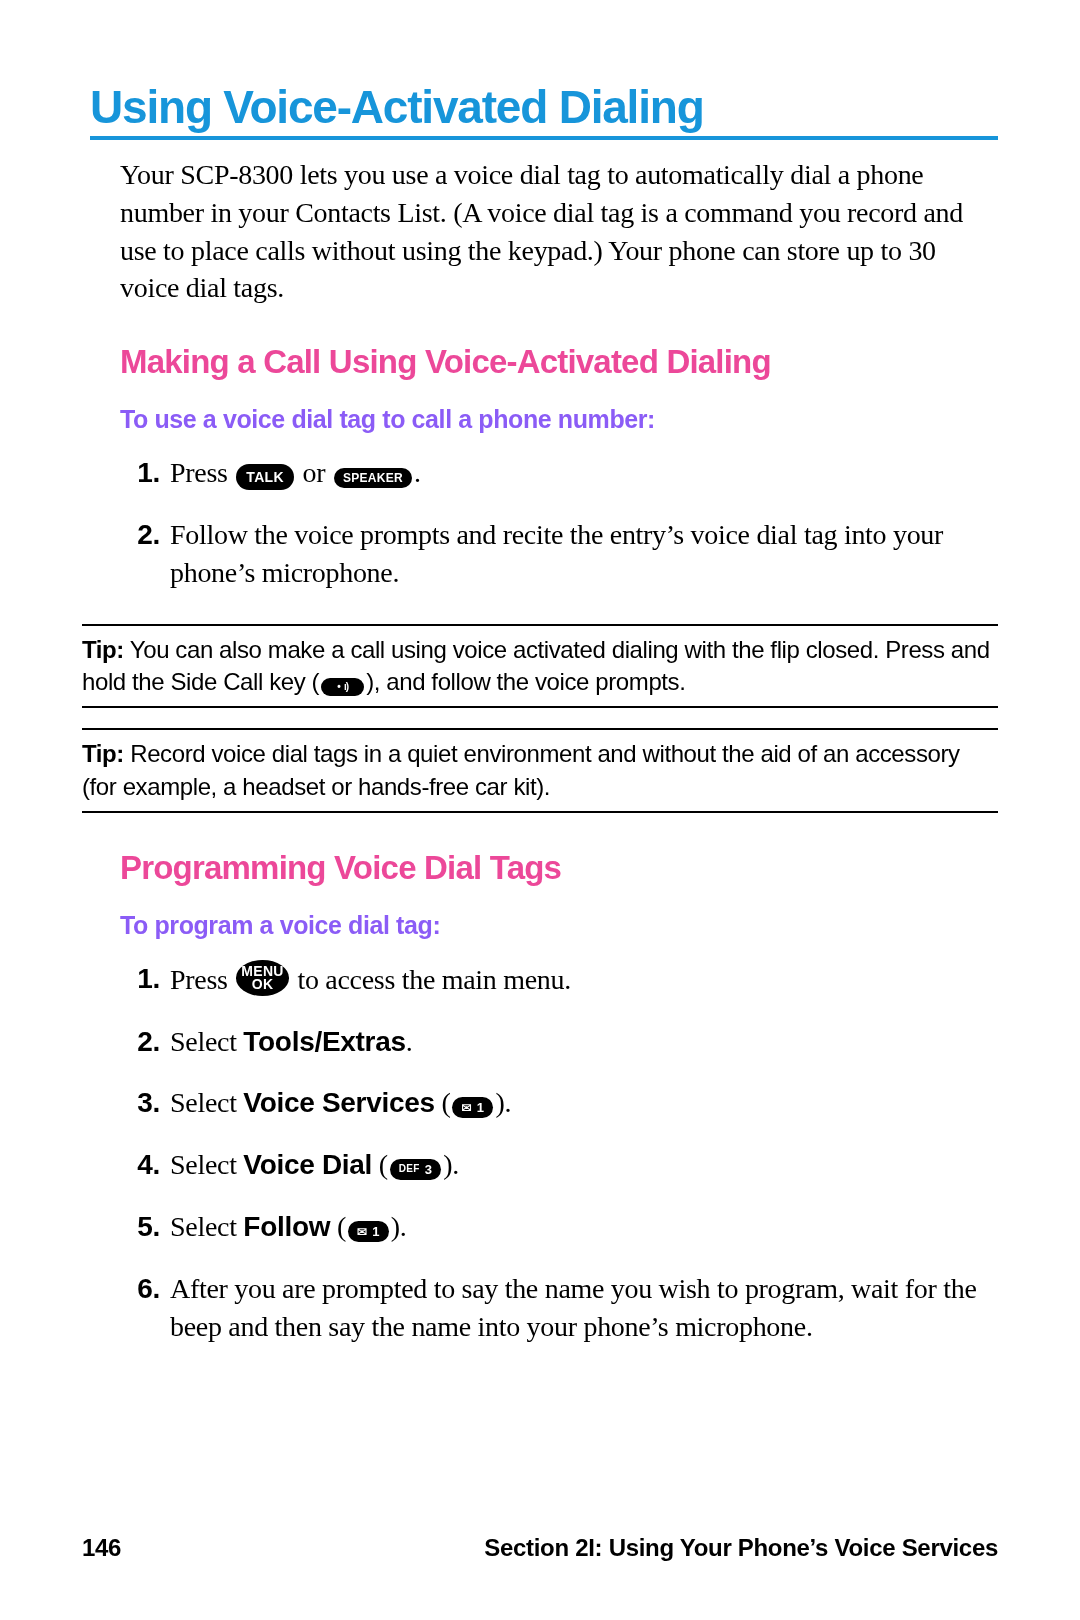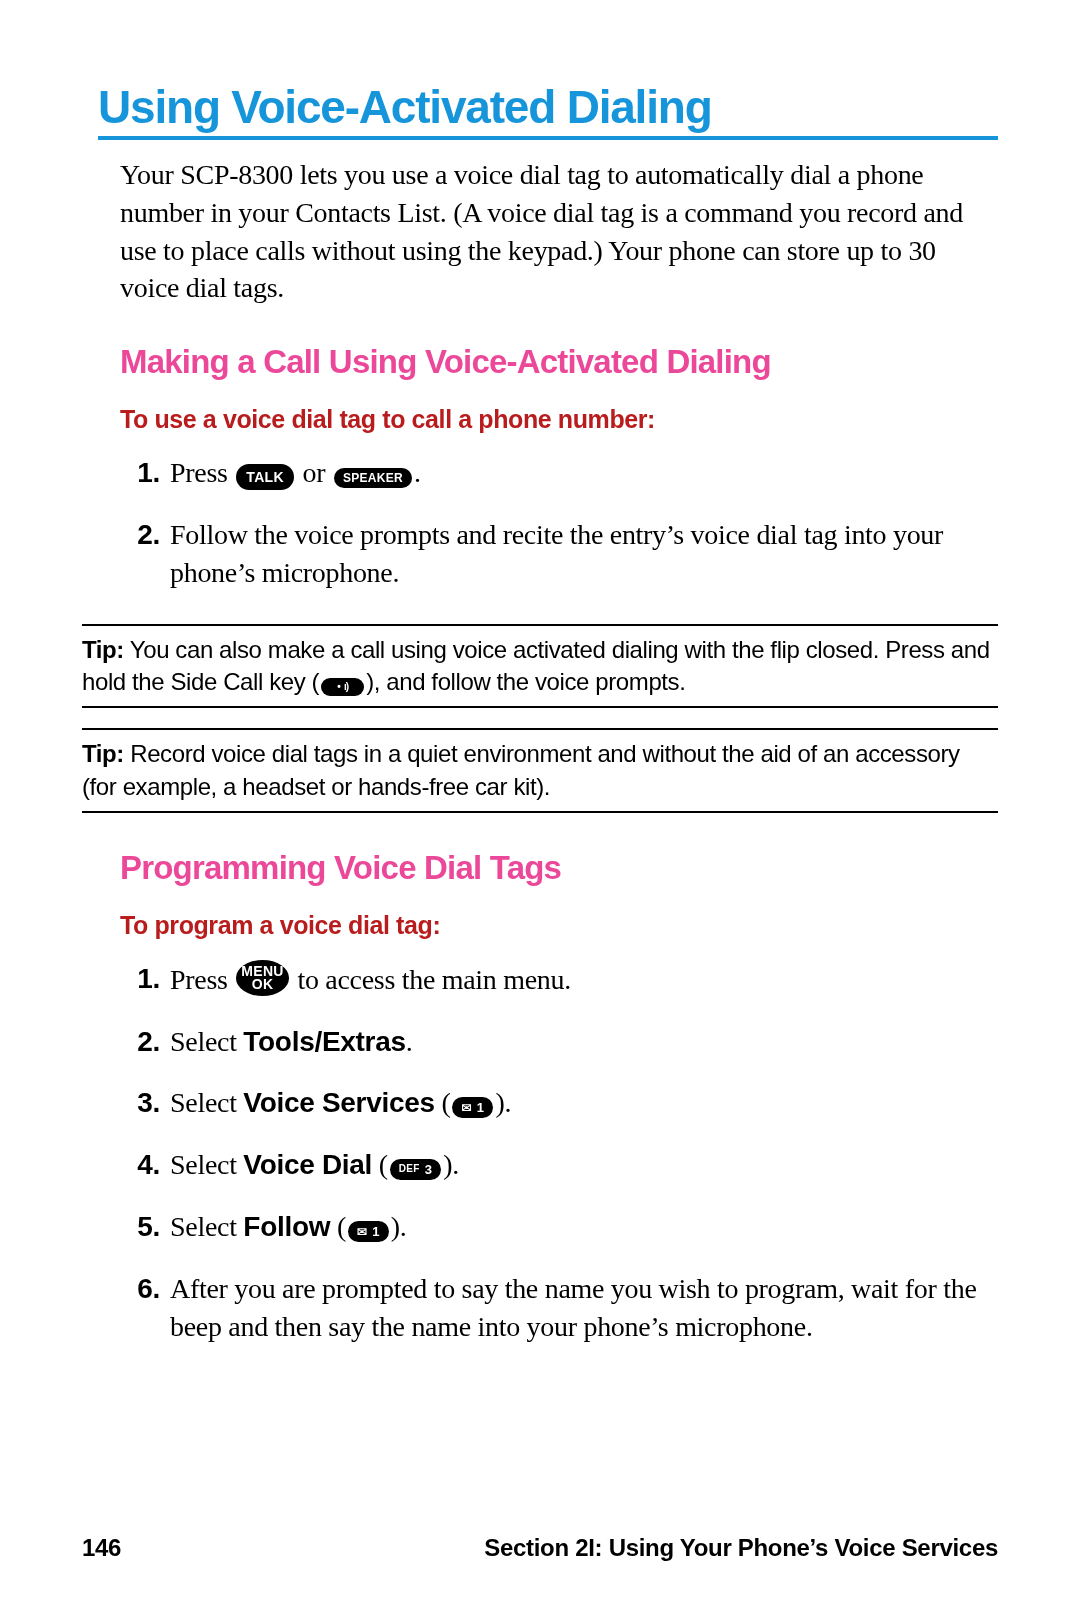--- a/index.html
+++ b/index.html
@@ -16,40 +16,40 @@
   }
   .page {
     box-sizing: border-box;
     padding: 80px 82px 0 82px;
   }
   .h1 {
     color: #1795da;
     font-size: 46px;
     font-weight: 700;
     letter-spacing: -1.2px;
-    margin: 0 0 4px 16px;
+    margin: 0 0 4px 8px;
     border-bottom: 4px solid #1795da;
     padding-bottom: 2px;
   }
   .intro {
     font-family: Georgia, "Times New Roman", serif;
     font-size: 28px;
     line-height: 1.35;
     margin: 16px 0 0 38px;
     letter-spacing: -0.3px;
   }
   .h2 {
     color: #ec4899;
     font-size: 33px;
     font-weight: 700;
     letter-spacing: -0.8px;
     margin: 36px 0 0 38px;
   }
   .h3 {
-    color: #b91c1c;
+    color: #8b5cf6;
     font-size: 25px;
     font-weight: 700;
     letter-spacing: -0.4px;
     margin: 24px 0 0 38px;
   }
   ol.steps {
     list-style: none;
     padding: 0;
     margin: 8px 0 0 38px;
     counter-reset: step;

